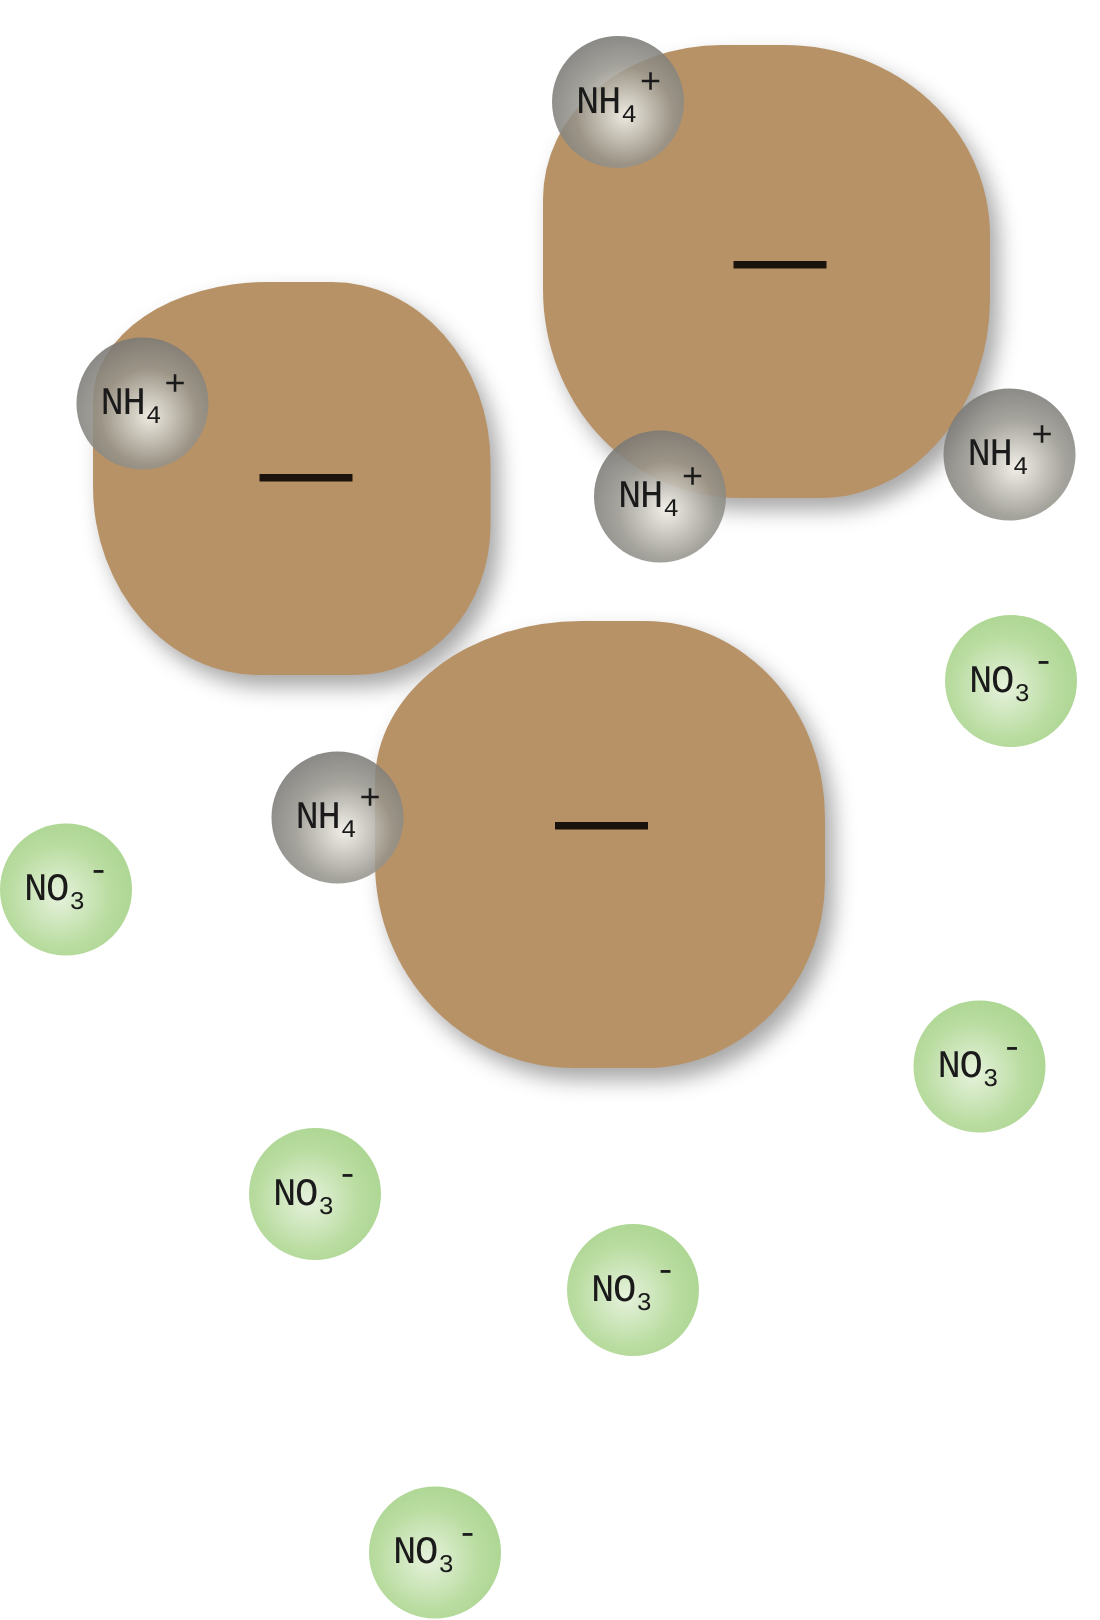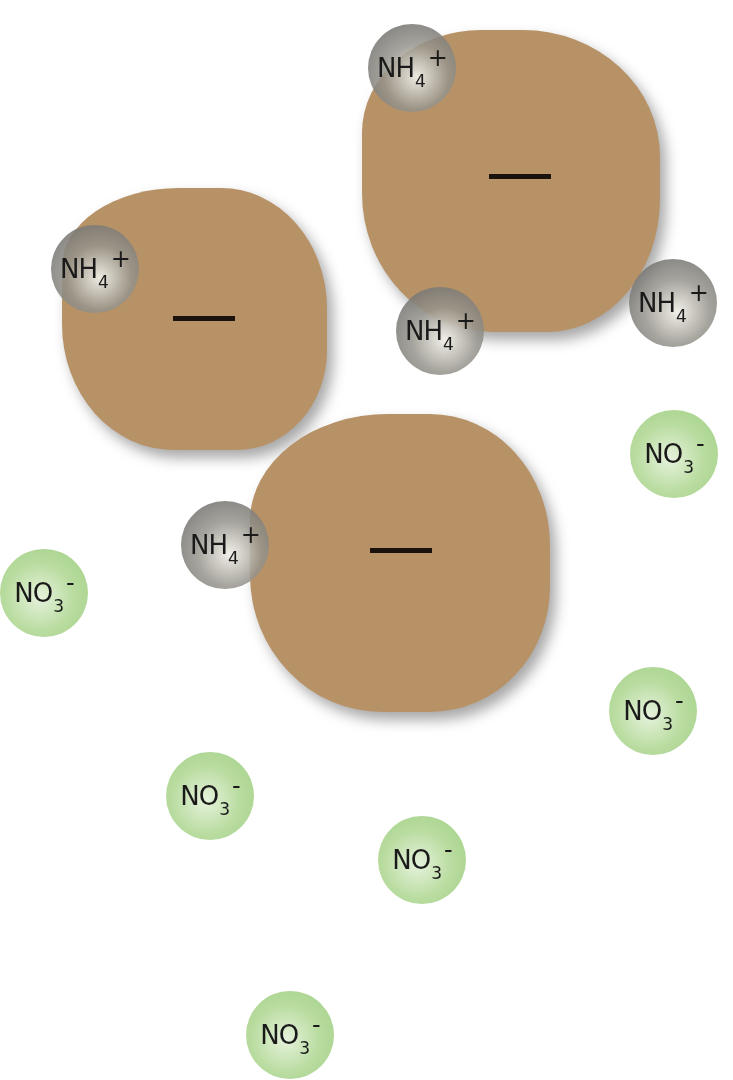--- a/index.html
+++ b/index.html
@@ -14,21 +14,21 @@
     .p3 { left: 250px; top: 414px; width: 300px; height: 298px;
           border-radius: 46% 40% 40% 44% / 36% 44% 42% 46%; }
     .minus { position: absolute; height: 5px; width: 62px; background: #1a120c; }
     .ion { position: absolute; border-radius: 50%; display: flex;
            align-items: center; justify-content: center; color: #1a1a1a;
            font-size: 26px; line-height: 1; }
     .nh4 { width: 88px; height: 88px;
            background: radial-gradient(circle at 55% 60%, rgba(240,238,230,0.95) 0%, rgba(150,148,140,0.85) 45%, rgba(100,100,100,0.9) 100%); }
     .no3 { width: 88px; height: 88px;
            background: radial-gradient(circle at 45% 55%, #e6f2dc 0%, #b9dca0 50%, #9fcf84 100%); }
-    .formula { display: inline-flex; align-items: flex-end; letter-spacing: -1px; }
+    .formula { display: inline-flex; align-items: center; letter-spacing: -1px; font-family: Liberation Mono, monospace; }
     .sub { font-size: 17px; position: relative; top: 9px; margin: 0 1px; }
     .sup { font-size: 24px; position: relative; top: -11px; margin-left: 2px; }
   </style>
 </head>
 <body>
 
 <div>
 
   <div class="particle p1">
     <div class="minus" style="left:111px;top:128px;"></div>

